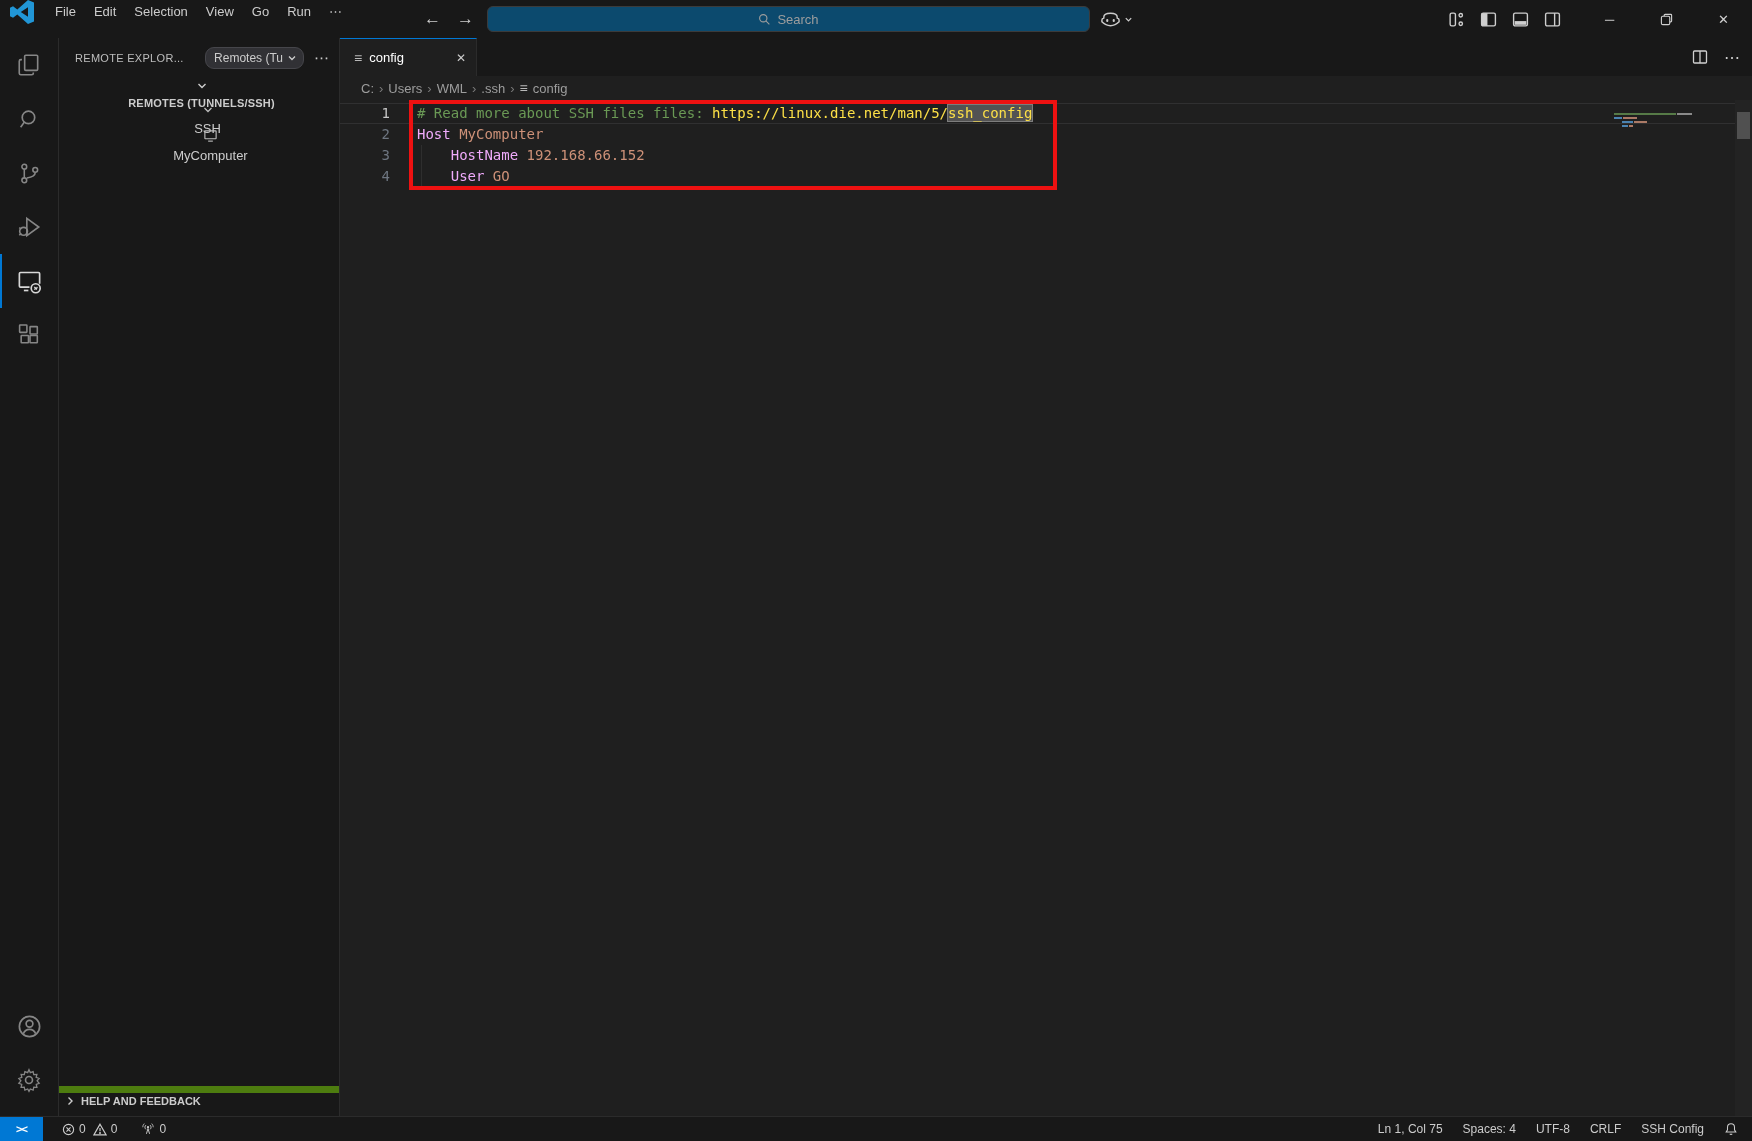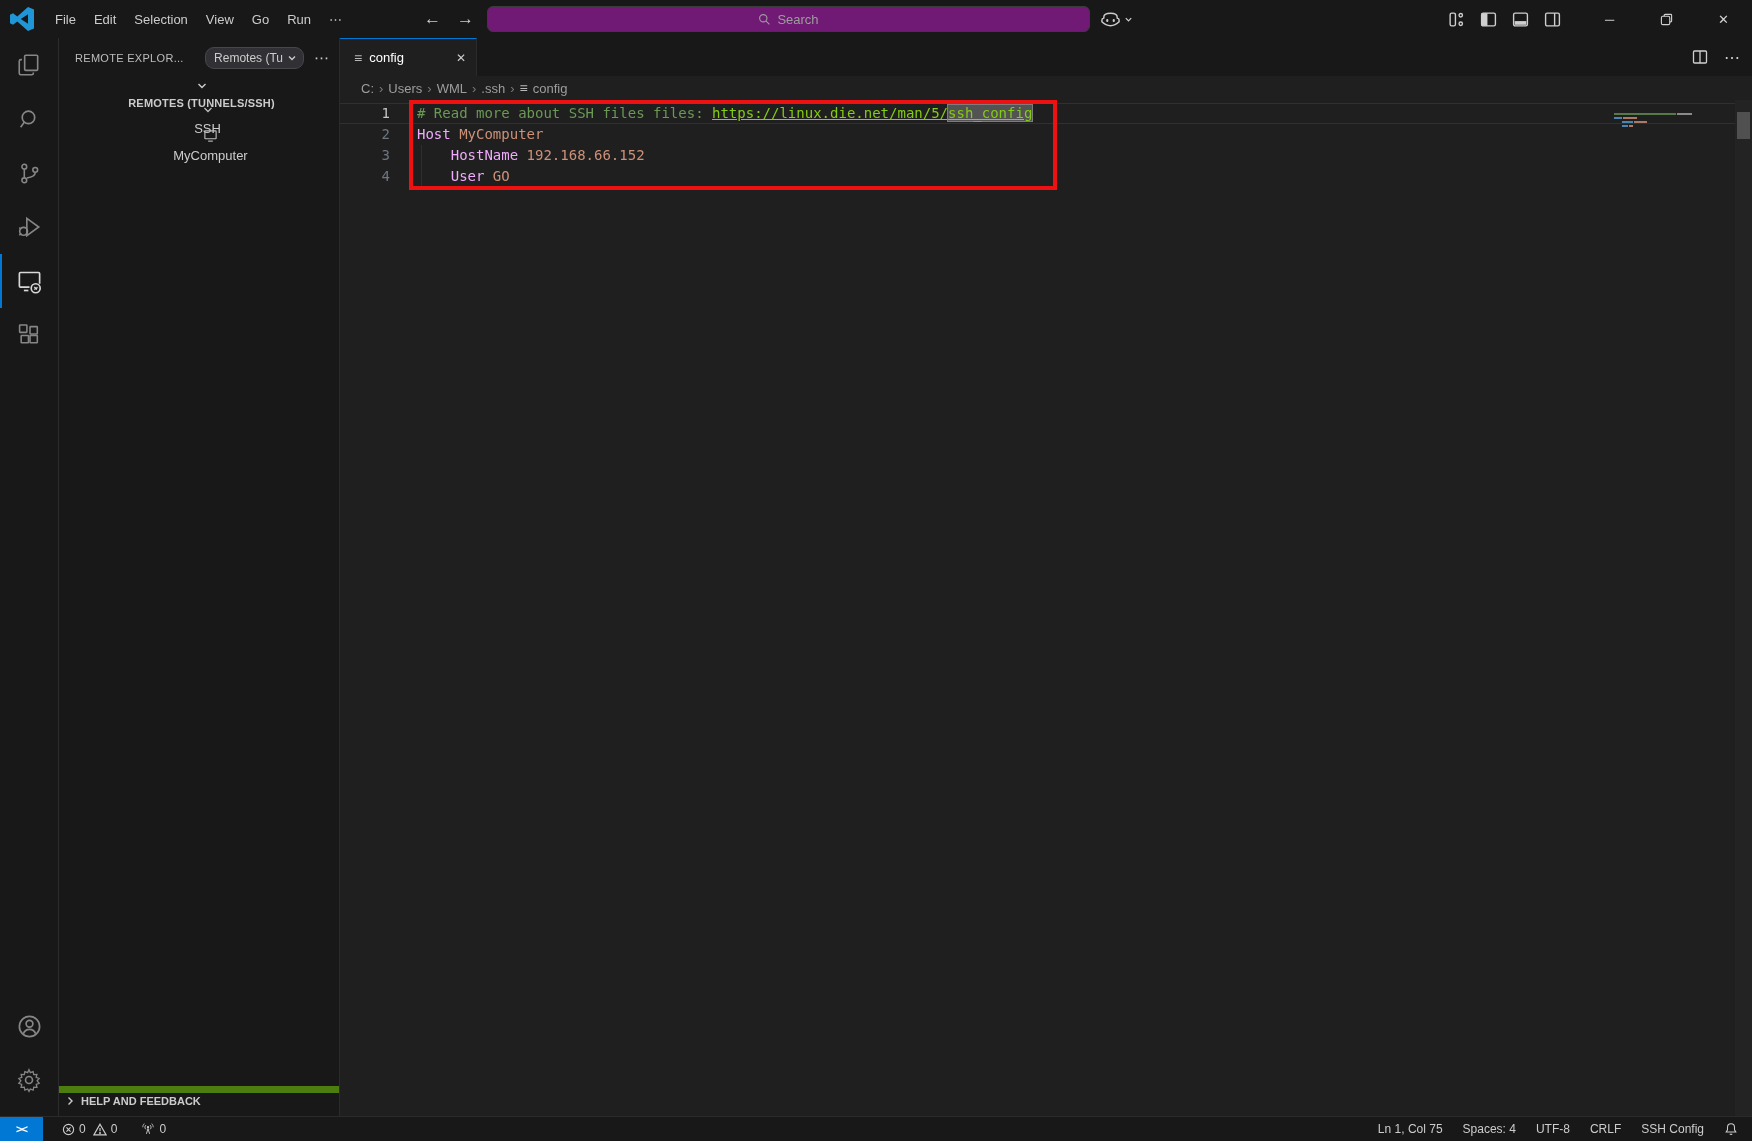--- a/index.html
+++ b/index.html
@@ -1,25 +1,25 @@
 <!DOCTYPE html>
 <html><head>
 <meta charset="utf-8">
 <style>
   * { box-sizing: border-box; margin: 0; padding: 0; }
   html,body { width:1752px; height:1141px; overflow:hidden; background:#1f1f1f;
               font-family:"Liberation Sans", sans-serif; color:#cccccc; }
 
   
-  .titlebar { position:relative; height:38px; background:#181818; display:flex; align-items:center; }
+  .titlebar { position:relative; height:38px; background:#181818; display:flex; }
   .vscode-logo { width:24px; height:24px; margin:0 12px 0 10px; }
   .menu-item { font-size:13px; color:#cccccc; padding:4px 9px; border-radius:5px; cursor:default; }
   .nav-arrows { position:absolute; left:424px; top:0; height:38px; display:flex; align-items:center; gap:16px;
                 font-size:17px; color:#cfcfcf; }
-  .search-box { position:absolute; left:487px; top:6px; width:603px; height:26px; background:#701a75;
+  .search-box { position:absolute; left:487px; top:6px; width:603px; height:26px; background:#0c4a6e;
                 border:1px solid #3b3b3b; border-radius:6px; display:flex; align-items:center;
                 justify-content:center; gap:6px; color:#9d9d9d; font-size:13px; }
   .copilot { position:absolute; left:1100px; top:0; height:38px; display:flex; align-items:center; gap:3px; color:#cccccc; }
   .layout-icons { position:absolute; left:1448px; top:0; height:38px; display:flex; align-items:center; gap:15px; color:#cfcfcf; }
   .win-controls { position:absolute; right:0; top:0; height:38px; display:flex; }
   .win-btn { width:57px; height:38px; display:flex; align-items:center; justify-content:center;
              color:#d0d0d0; font-size:13px; }
 
   
   .main { display:flex; height:1078px; }
@@ -64,21 +64,21 @@
 
   
   .code-area { position:relative; flex:1; padding-top:3px; font-family:"DejaVu Sans Mono","Liberation Mono",monospace;
                font-size:14px; }
   .line { height:21px; line-height:21px; display:flex; }
   .line.current { box-shadow: inset 0 1px 0 #303031, inset 0 -1px 0 #303031; }
   .gutter { width:50px; flex:0 0 50px; text-align:right; color:#6e7681; }
   .gutter.active { color:#c6c6c6; }
   .code { padding-left:27px; white-space:pre; }
   .tok-comment { color:#6a9955; }
-  .tok-link { color:#84cc16; text-decoration:underline; }
+  .tok-link { color:#fde047; }
   .tok-link.hl { background:#535353; box-shadow:0 0 0 1px #7d7d7d; }
   .tok-kw { color:#f0abfc; }
   .tok-val { color:#ce9178; }
   .indent-guide { position:absolute; left:81px; top:45px; width:1px; height:42px; background:#2e2e2e; }
   .annotation-box { position:absolute; left:69px; top:0px; width:648px; height:90px;
                     border:4px solid #ee1111; pointer-events:none; }
 
   
   .minimap { position:absolute; right:20px; top:13px; width:118px; }
   .mm-row { height:2px; margin-bottom:2px; display:flex; gap:1px; }

